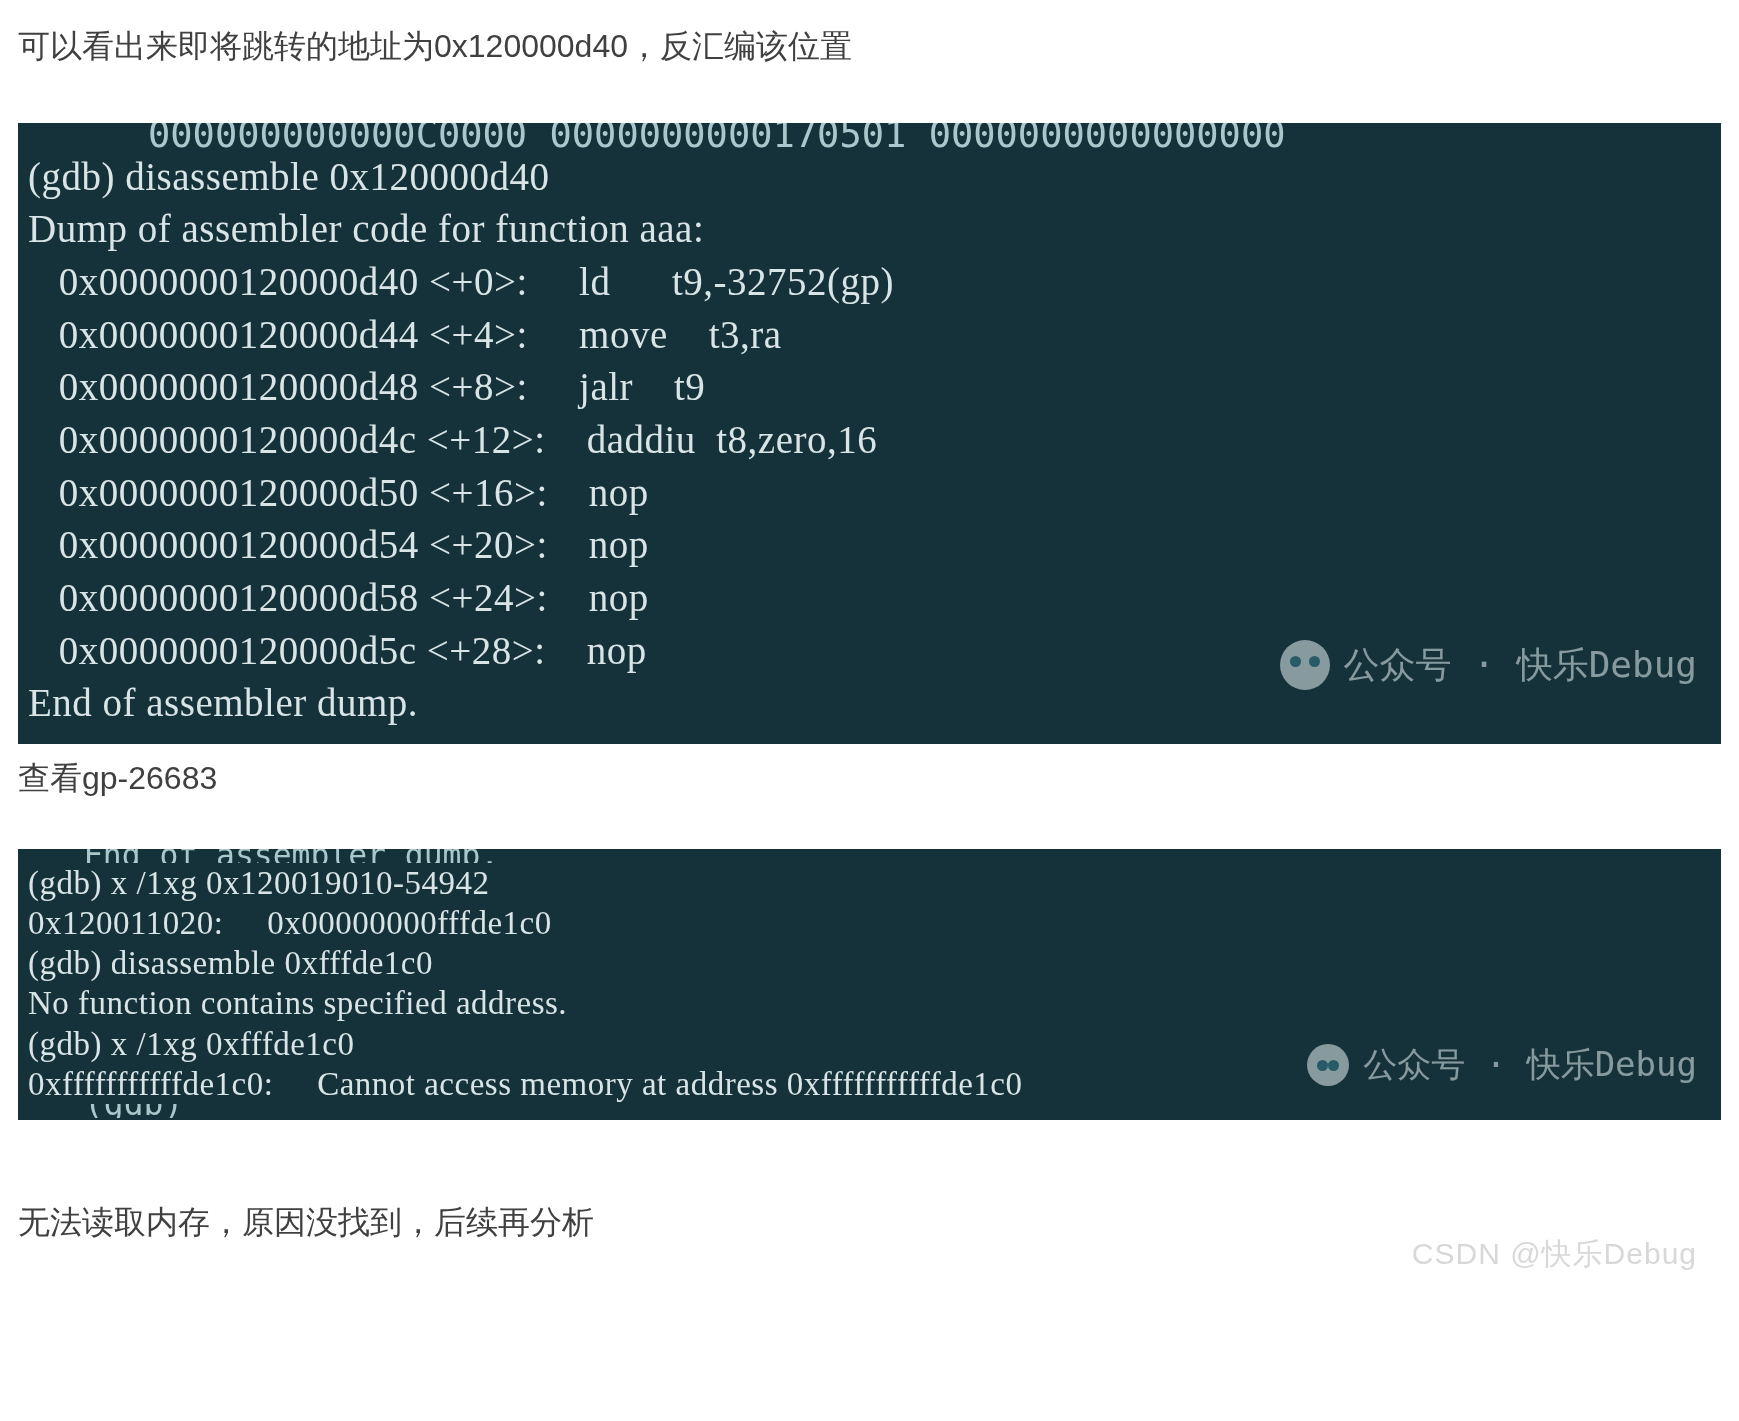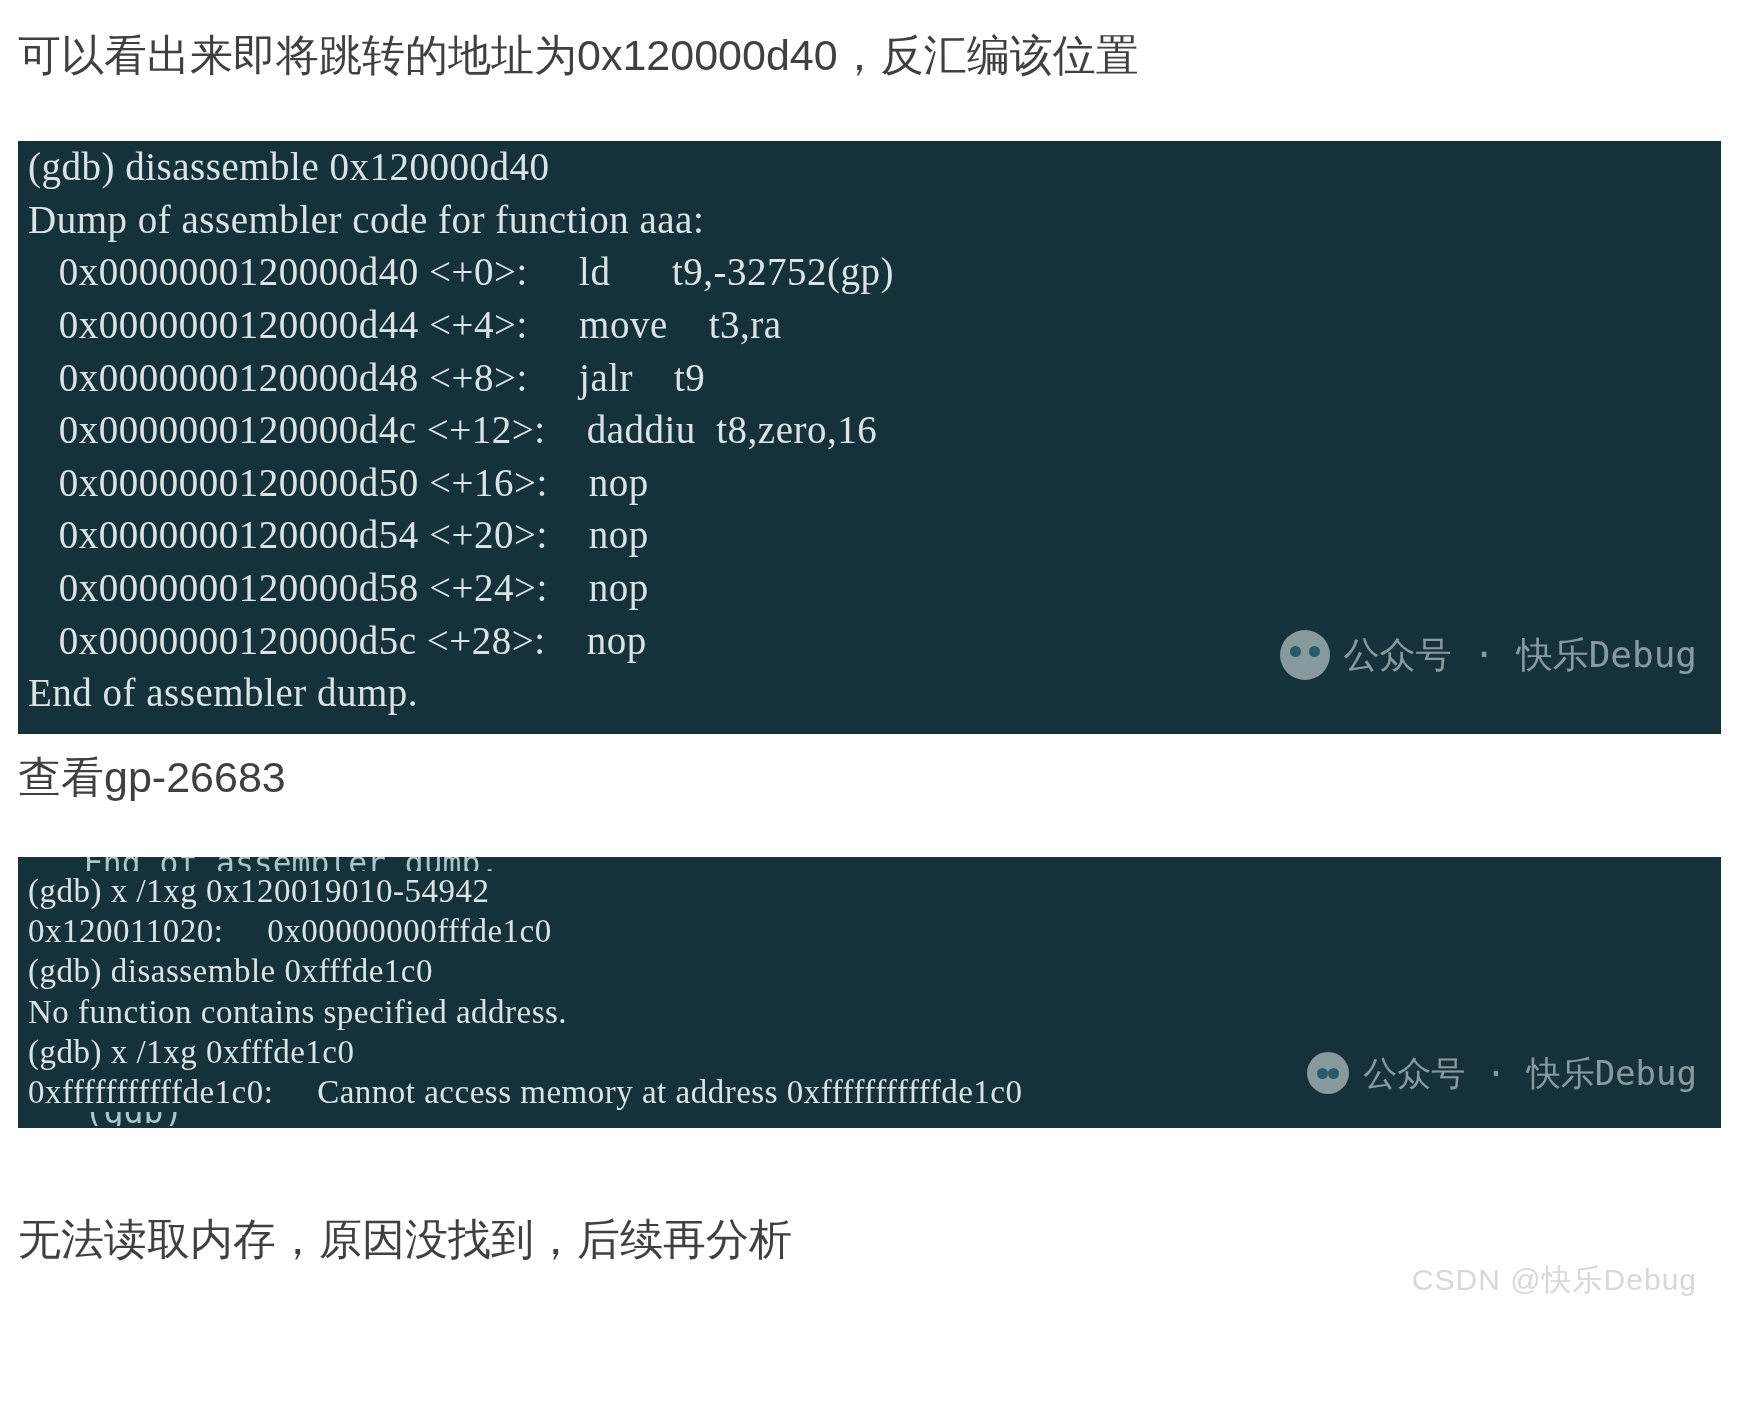--- a/index.html
+++ b/index.html
@@ -4,21 +4,21 @@
   <style>
     * { margin: 0; padding: 0; box-sizing: border-box; }
     body {
       font-family: -apple-system, "PingFang SC", "Microsoft YaHei", sans-serif;
       background: #fff;
       padding: 20px 18px;
       width: 1739px;
       position: relative;
     }
     .prose {
-      font-size: 43px;
+      font-size: 32px;
       color: #404040;
       line-height: 1.65;
       margin-bottom: 16px;
     }
     .prose.tight { margin-bottom: 10px; }
     .terminal {
       background: #15323a;
       color: #d9e4e6;
       font-family: "Monaco", "Consolas", "DejaVu Sans Mono", monospace;
       padding: 0;
@@ -93,20 +93,21 @@
     .spacer { height: 34px; }
   </style>
 </head>
 <body>
 
 <p class="prose">可以看出来即将跳转的地址为0x120000d40，反汇编该位置</p>
 
 <div class="spacer"></div>
 
 <div class="terminal large">
+  <div class="cutoff-top large-cut">000000000000C0000 0000000000170501 0000000000000000</div>
   <pre>(gdb) disassemble 0x120000d40
 Dump of assembler code for function aaa:
    0x0000000120000d40 &lt;+0&gt;:     ld      t9,-32752(gp)
    0x0000000120000d44 &lt;+4&gt;:     move    t3,ra
    0x0000000120000d48 &lt;+8&gt;:     jalr    t9
    0x0000000120000d4c &lt;+12&gt;:    daddiu  t8,zero,16
    0x0000000120000d50 &lt;+16&gt;:    nop
    0x0000000120000d54 &lt;+20&gt;:    nop
    0x0000000120000d58 &lt;+24&gt;:    nop
    0x0000000120000d5c &lt;+28&gt;:    nop

